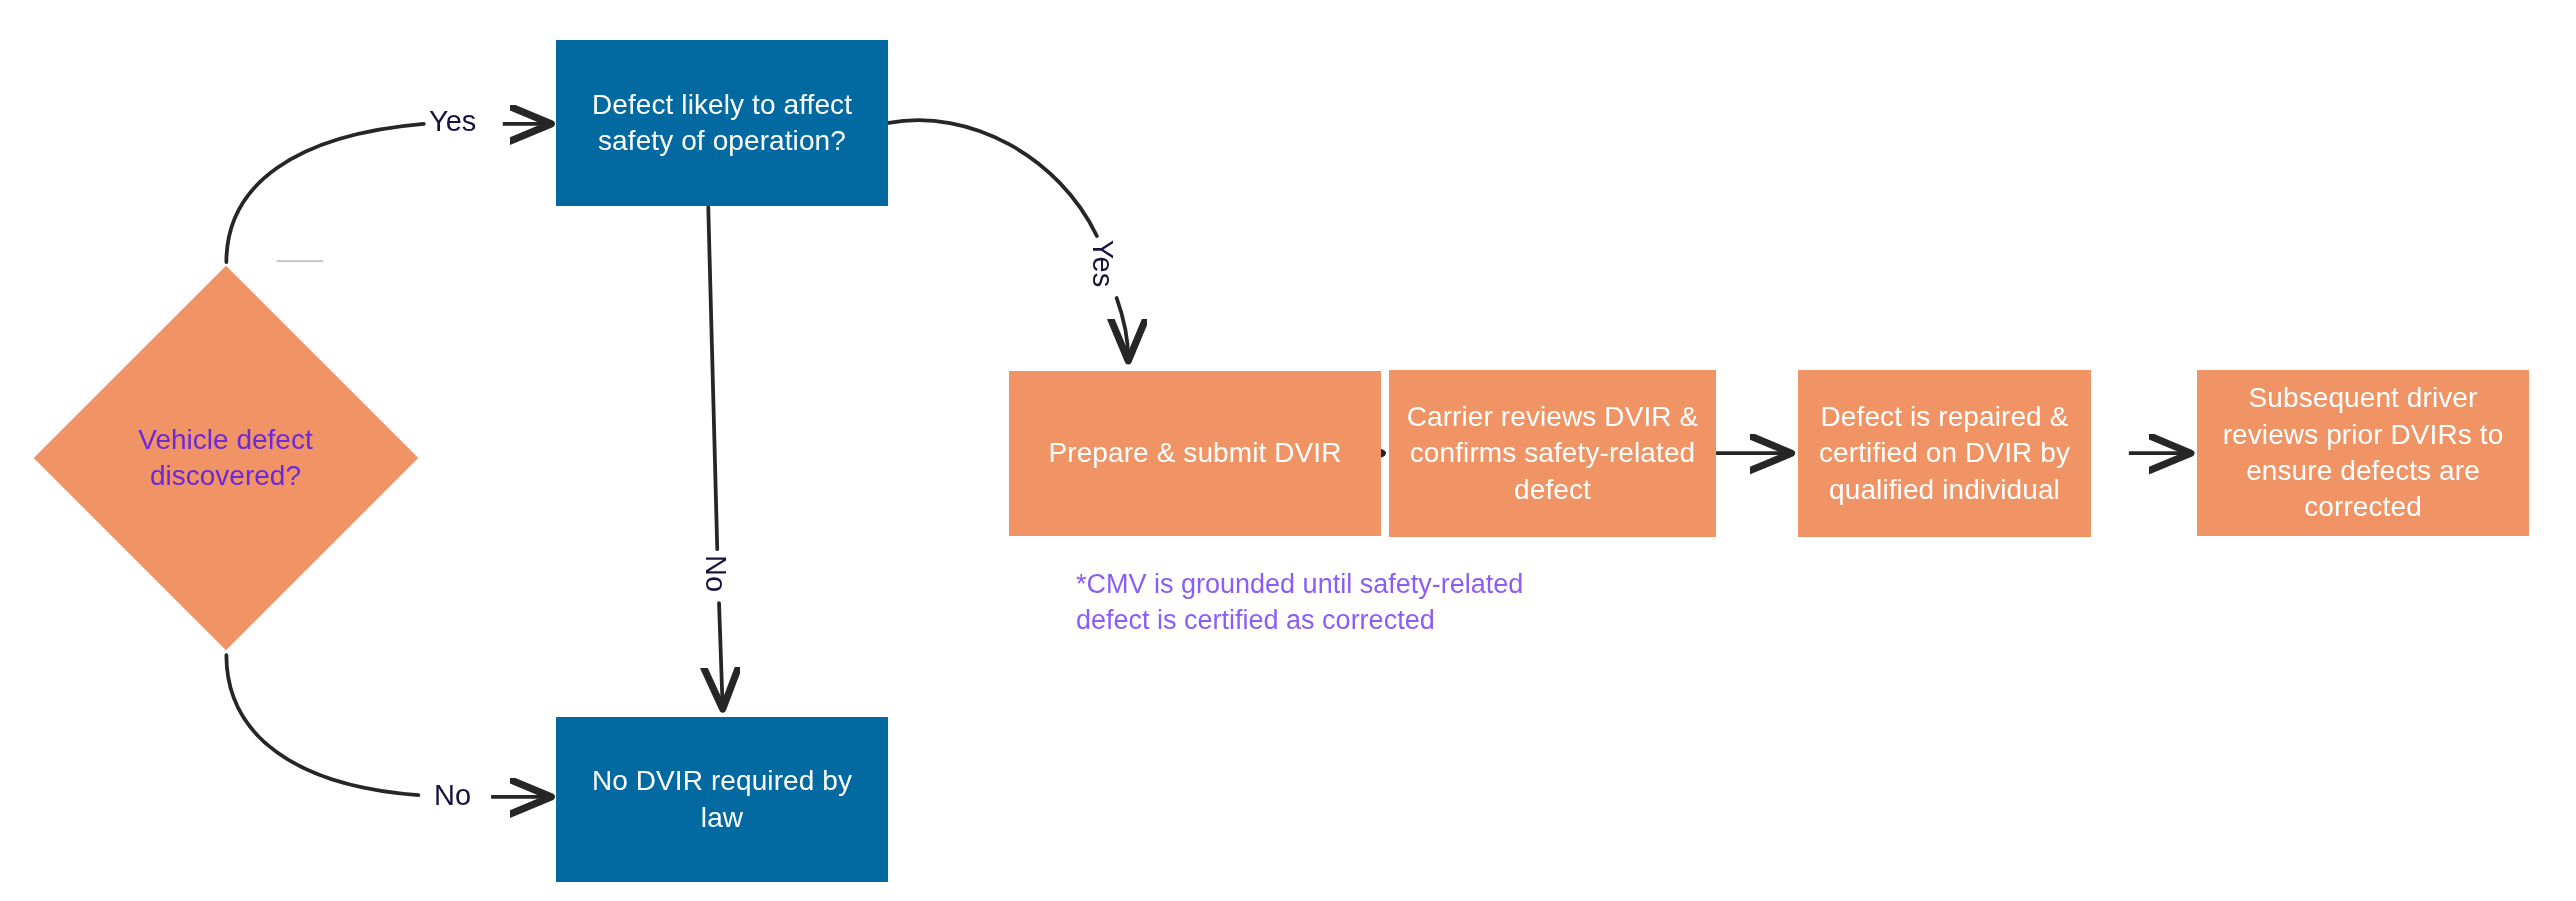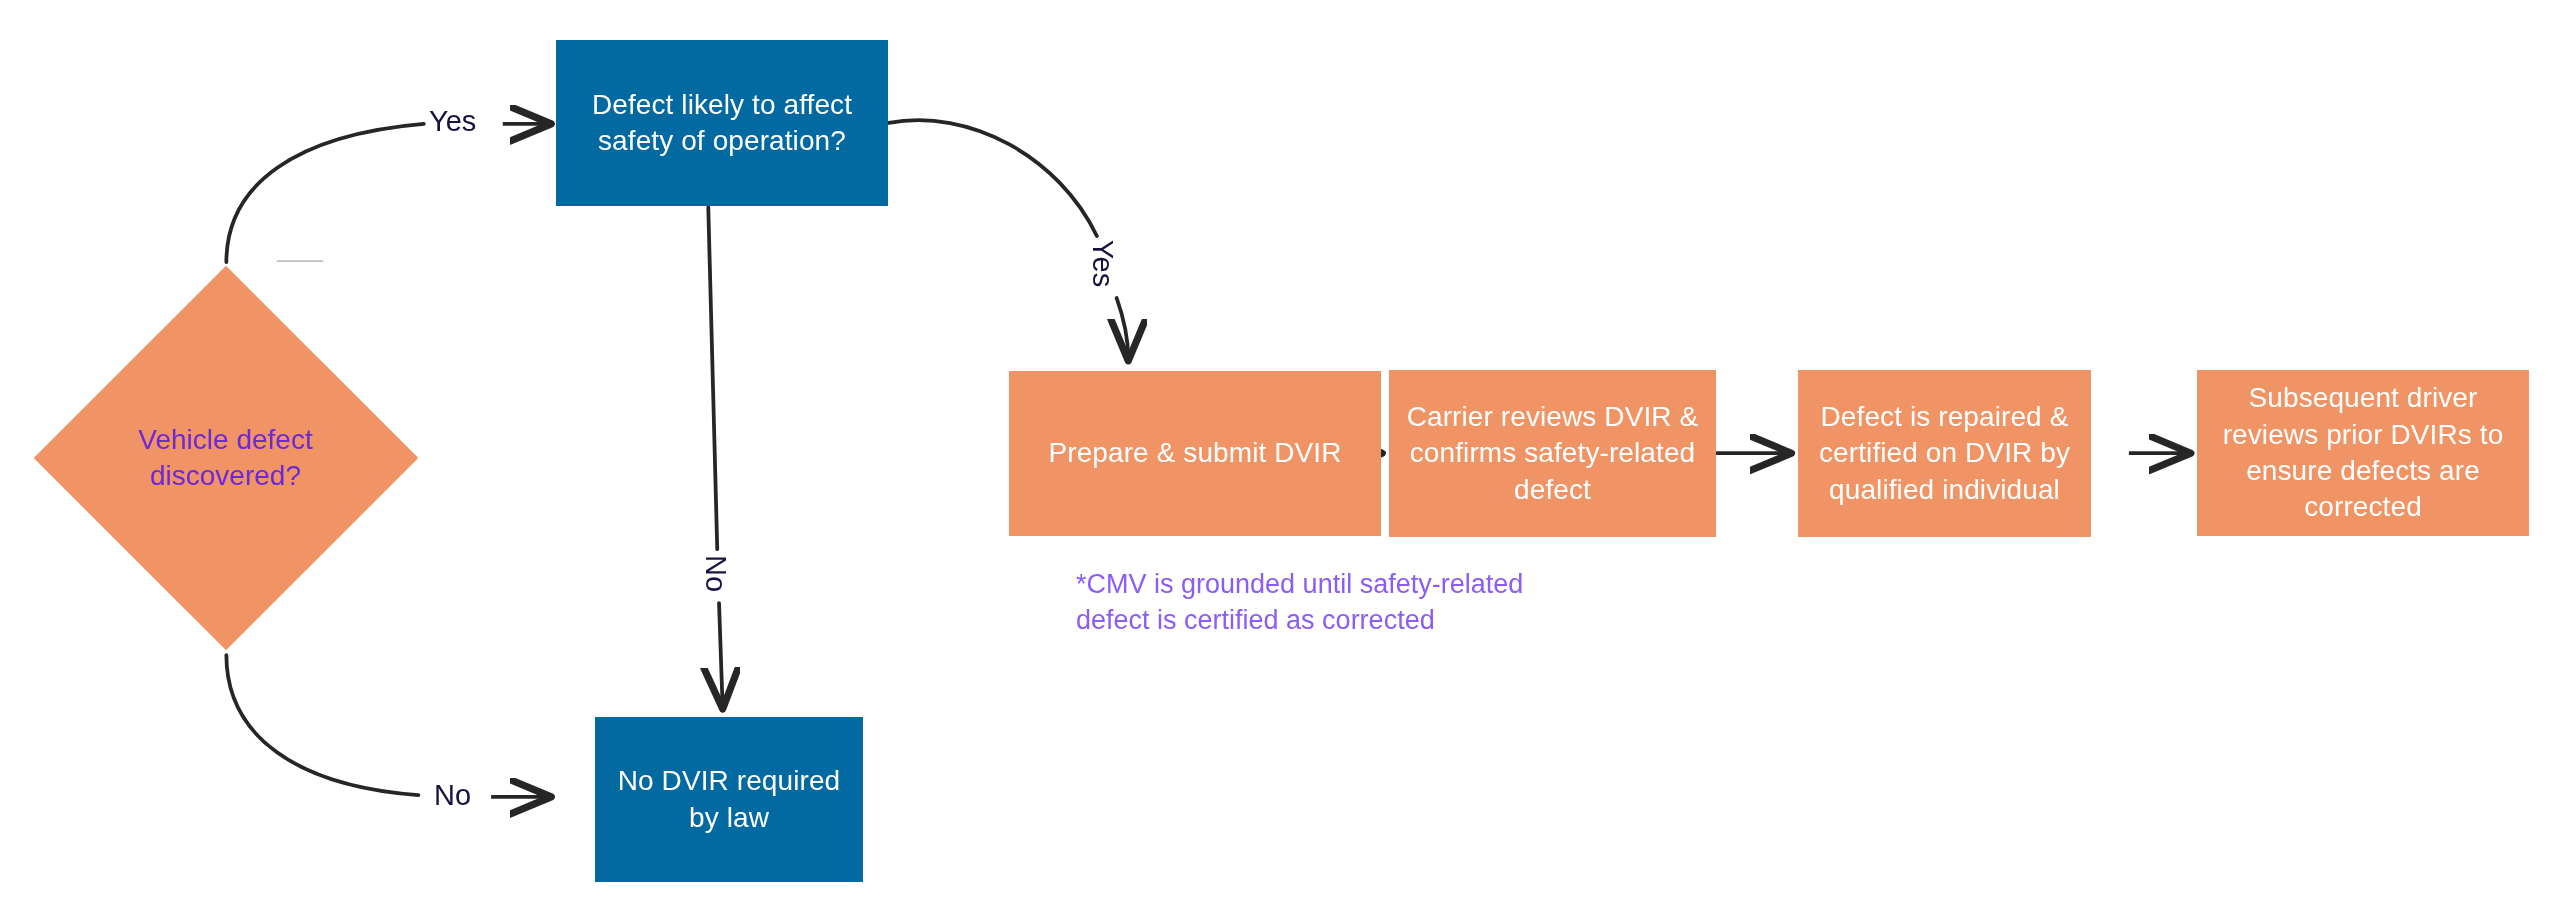--- a/index.html
+++ b/index.html
@@ -122,21 +122,21 @@
     <line x1="2372" y1="505" x2="2439" y2="505" stroke="#262626" stroke-width="4.2" marker-end="url(#arrow)"></line>
   </svg>
 
   <div class="diamond" style="left:90px; top:322px; width:272px; height:272px;"></div>
   <div class="diamond-label" style="left:118px; top:386px; width:215px; height:144px; font-size:28px;">Vehicle defect discovered?</div>
 
   <div class="node box-navy" style="left:556px; top:40px; width:332px; height:166px;">
     <span class="node-label" style="font-size:28px;">Defect likely to affect safety of operation?</span>
   </div>
 
-  <div class="node box-navy" style="left:556px; top:717px; width:268px; height:165px;margin-left:39px;">
+  <div class="node box-navy" style="left:556px; top:717px; width:332px; height:165px;">
     <span class="node-label" style="font-size:28px;">No DVIR required by law</span>
   </div>
 
   <div class="node box-orange" style="left:961px; top:371px; width:372px; height:165px;margin-left:48px;">
     <span class="node-label" style="font-size:28px;">Prepare &amp; submit DVIR</span>
   </div>
 
   <div class="node box-orange" style="left:1389px; top:370px; width:327px; height:167px;align-items:center;">
     <span class="node-label" style="font-size:28px;">Carrier reviews DVIR &amp; confirms safety-related defect</span>
   </div>

